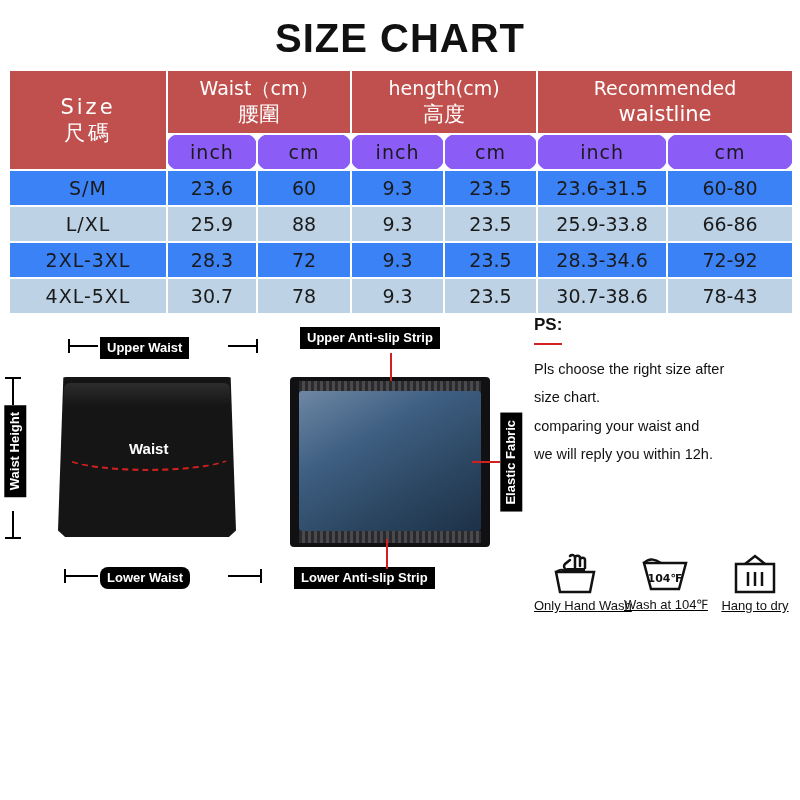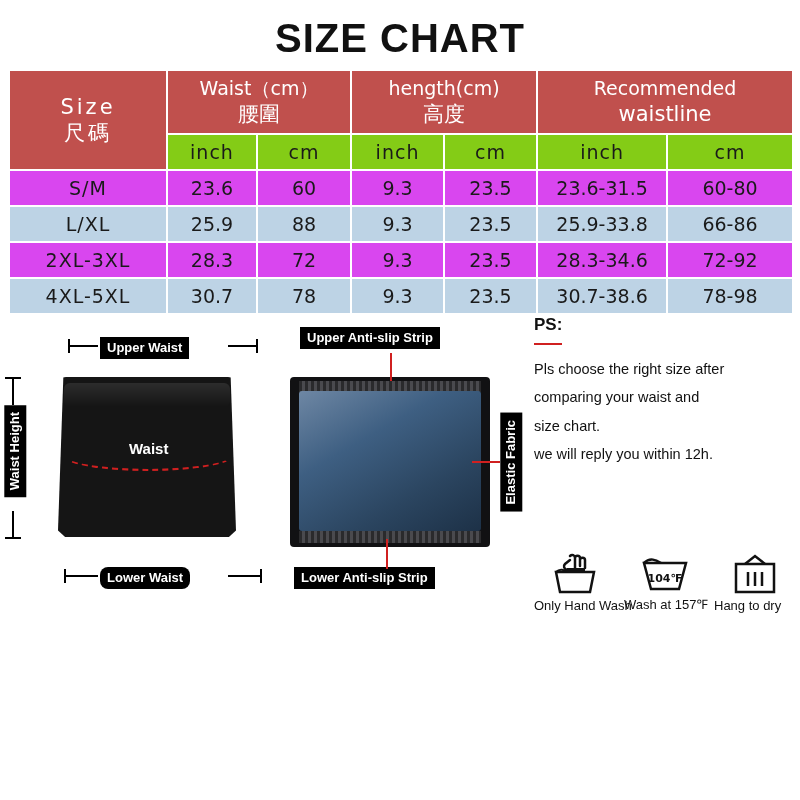--- a/index.html
+++ b/index.html
@@ -56,27 +56,28 @@
   }
   .hdr-red .sub {
     display: block;
     font-size: 21px;
   }
   .hdr-red.size-cell {
     letter-spacing: 3px;
     font-size: 21px;
   }
   .sub-hdr {
-    background: #84cc16;
+    background: #8b5cf6;
     font-size: 19px;
     letter-spacing: 1px;
     padding: 5px 2px;
+    border-radius: 12px;
   }
   .row-a td {
-    background: #d946ef;
+    background: #3b82f6;
     padding: 11px 2px;
     margin-top: 36px;
   }
   .row-b td {
     background: #bdd3e5;
     padding: 11px 2px;
   }
   .cell-label {
     letter-spacing: 1px;
   }
@@ -224,21 +225,22 @@
     position: absolute;
     left: 0px;
     bottom: 2px;
     width: 262px;
     display: flex;
     justify-content: space-between;
     align-items: flex-end;
   }
   .care-item {
     width: 82px;
-    text-align: left;
+    text-align: center;
+    text-decoration: underline;
   }
   .care-icon {
     height: 44px;
     display: flex;
     align-items: flex-end;
     justify-content: center;
   }
   .care-cap {
     font-family: "Liberation Sans", sans-serif;
     font-size: 13px;
@@ -320,21 +322,21 @@
           <td>28.3-34.6</td>
           <td>72-92</td>
         </tr>
         <tr class="row-b">
           <td class="cell-label">4XL-5XL</td>
           <td>30.7</td>
           <td>78</td>
           <td>9.3</td>
           <td>23.5</td>
           <td>30.7-38.6</td>
-          <td>78-98</td>
+          <td>78-43</td>
         </tr>
       </tbody>
     </table>
   </div>
 
   <div class="lower">
 
     <div class="fig-left">
       <div class="garment-black">
         <div class="sheen"></div>
@@ -375,22 +377,22 @@
       <div class="lbl" style="left:22px; top:252px;">Lower Anti-slip Strip</div>
       <div class="pointer" style="left:114px; top:224px; width:2px; height:30px;"></div>
 
       <div class="lbl vert" style="left:228px; top:98px;">Elastic Fabric</div>
       <div class="pointer" style="left:200px; top:146px; width:28px; height:2px;"></div>
     </div>
 
     <div class="ps-block">
       <div class="ps-title">PS:</div>
       <div class="ps-line">Pls choose the right size after</div>
+      <div class="ps-line">size chart.</div>
       <div class="ps-line">comparing your waist and</div>
-      <div class="ps-line">size chart.</div>
       <div class="ps-line">we will reply you within 12h.</div>
 
       <div class="care-row">
         <div class="care-item">
           <div class="care-icon">
             <svg width="50" height="44" viewBox="0 0 50 44" aria-hidden="true">
               <path d="M6 20 L44 20 L40 40 L10 40 Z" fill="none" stroke="#111" stroke-width="2.5"></path>
               <path d="M6 20 C10 16 14 18 18 20" fill="none" stroke="#111" stroke-width="2"></path>
               <path d="M20 4 c2 -2 5 -1 5 2 l0 10 M25 6 c0 -3 5 -3 5 0 l0 8 M30 8 c0 -3 5 -3 5 0 l0 8 M20 8 l-5 4 c-2 2 -1 5 2 6" fill="none" stroke="#111" stroke-width="2.5" stroke-linecap="round"></path>
               <path d="M17 16 l18 0 0 4 -18 0 z" fill="#111"></path>
@@ -400,21 +402,21 @@
         </div>
 
         <div class="care-item">
           <div class="care-icon">
             <svg width="52" height="42" viewBox="0 0 52 42" aria-hidden="true">
               <path d="M5 12 L47 12 L40 38 L12 38 Z" fill="none" stroke="#111" stroke-width="2.5"></path>
               <path d="M5 12 C11 6 17 9 22 12" fill="none" stroke="#111" stroke-width="2.5"></path>
               <text x="26" y="31" font-family="DejaVu Sans, sans-serif" font-size="11" font-weight="bold" fill="#111" text-anchor="middle">104℉</text>
             </svg>
           </div>
-          <div class="care-cap">Wash at 157℉</div>
+          <div class="care-cap">Wash at 104℉</div>
         </div>
 
         <div class="care-item">
           <div class="care-icon">
             <svg width="46" height="44" viewBox="0 0 46 44" aria-hidden="true">
               <path d="M4 12 L42 12 L42 40 L4 40 Z" fill="none" stroke="#111" stroke-width="2.5"></path>
               <path d="M13 12 L23 4 L33 12" fill="none" stroke="#111" stroke-width="2.5"></path>
               <path d="M16 20 L16 34 M23 20 L23 34 M30 20 L30 34" stroke="#111" stroke-width="2.5"></path>
             </svg>
           </div>

